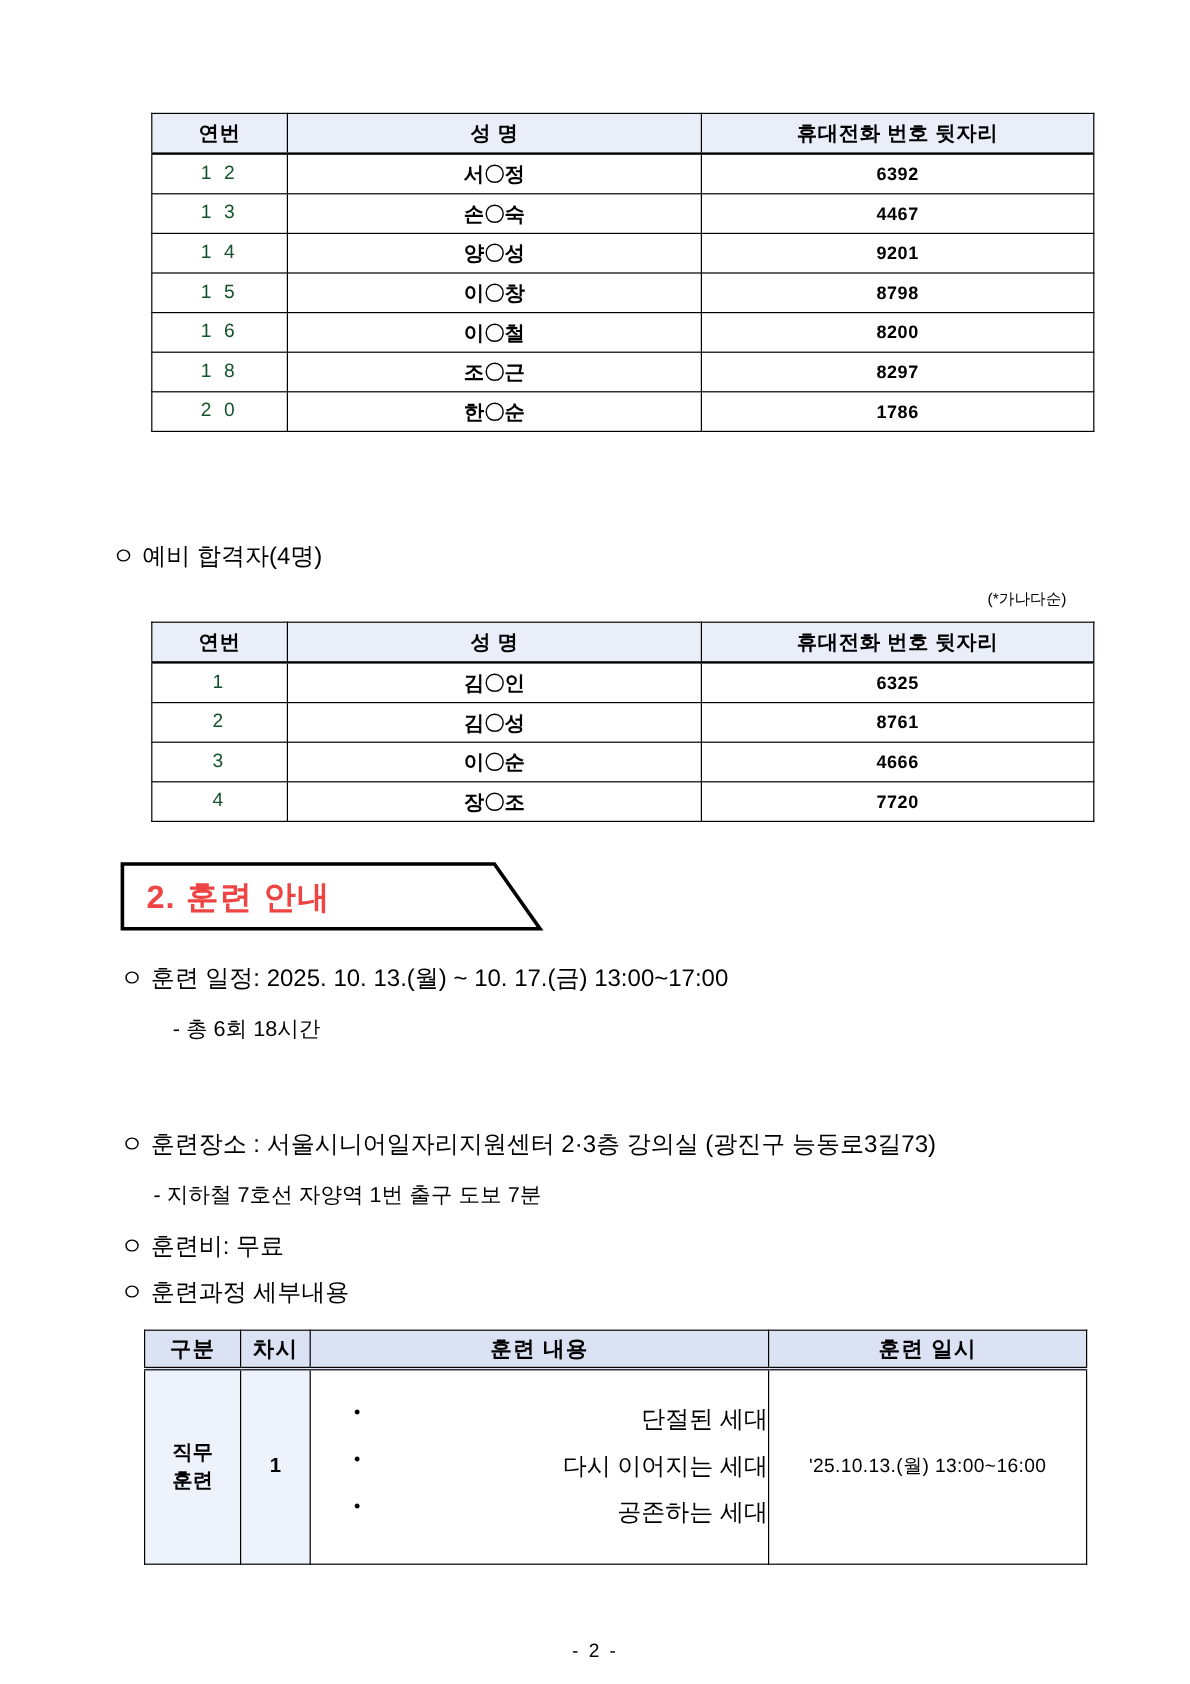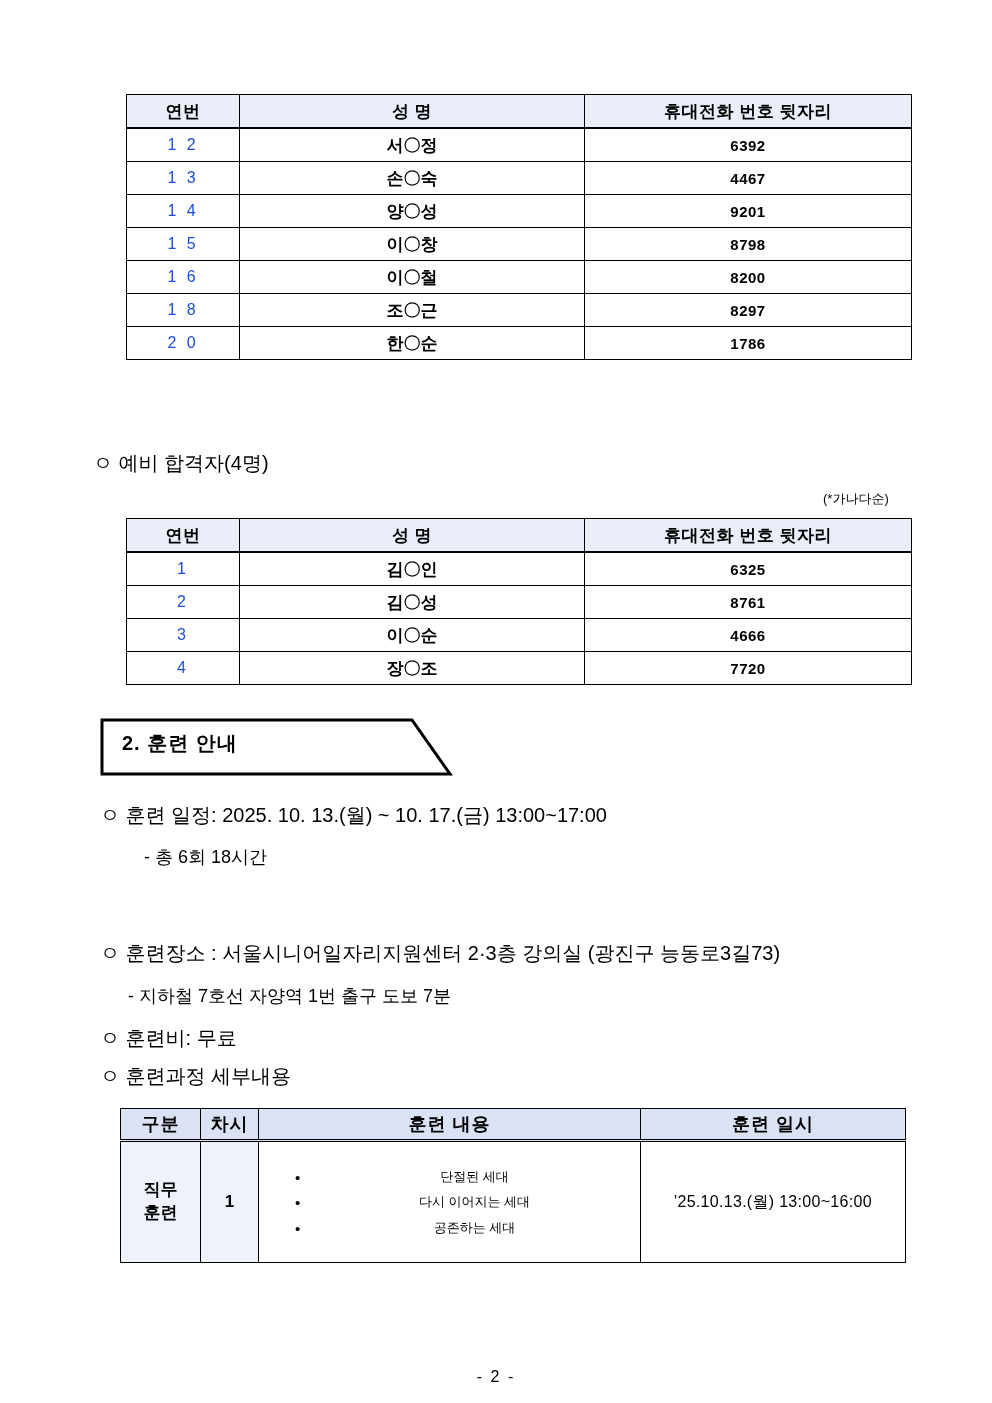--- a/index.html
+++ b/index.html
@@ -45,21 +45,21 @@
     letter-spacing: 0.5px;
     border-bottom: 2px solid #000000;
   }
   .roster-table tbody td {
     height: 32px;
     font-size: 16px;
   }
   .roster-table tbody td.col-no {
     font-weight: normal;
     letter-spacing: 3px;
-    color: #1d4ed8;
+    color: #14532d;
   }
   .roster-table tbody td.col-name {
     font-weight: bold;
     font-size: 17px;
   }
   .roster-table tbody td.col-phone {
     font-weight: bold;
     font-size: 15px;
     letter-spacing: 0.5px;
   }
@@ -99,24 +99,24 @@
   .banner svg {
     position: absolute;
     left: 0;
     top: 0;
     display: block;
   }
   .banner .banner-text {
     position: absolute;
     left: 22px;
     top: 12px;
-    font-size: 20px;
+    font-size: 27px;
     font-weight: bold;
     letter-spacing: 1px;
-    color: #000000;
+    color: #ef4444;
   }
 
   
   .curriculum {
     position: absolute;
     border-collapse: collapse;
     table-layout: fixed;
     background: #ffffff;
   }
   .curriculum th,
@@ -141,23 +141,23 @@
     font-weight: bold;
     font-size: 17px;
     line-height: 1.35;
   }
   .curriculum td.c-session {
     font-weight: bold;
     font-size: 17px;
   }
   .curriculum td.c-content {
     padding: 22px 0 22px 22px;
-    font-size: 13px;
+    font-size: 20px;
     line-height: 1.95;
-    text-align: center;
+    text-align: right;
   }
   .curriculum td.c-content ul {
     margin: 0;
     padding: 0 0 0 14px;
     list-style: none;
   }
   .curriculum td.c-content li {
     position: relative;
     padding-left: 14px;
   }

